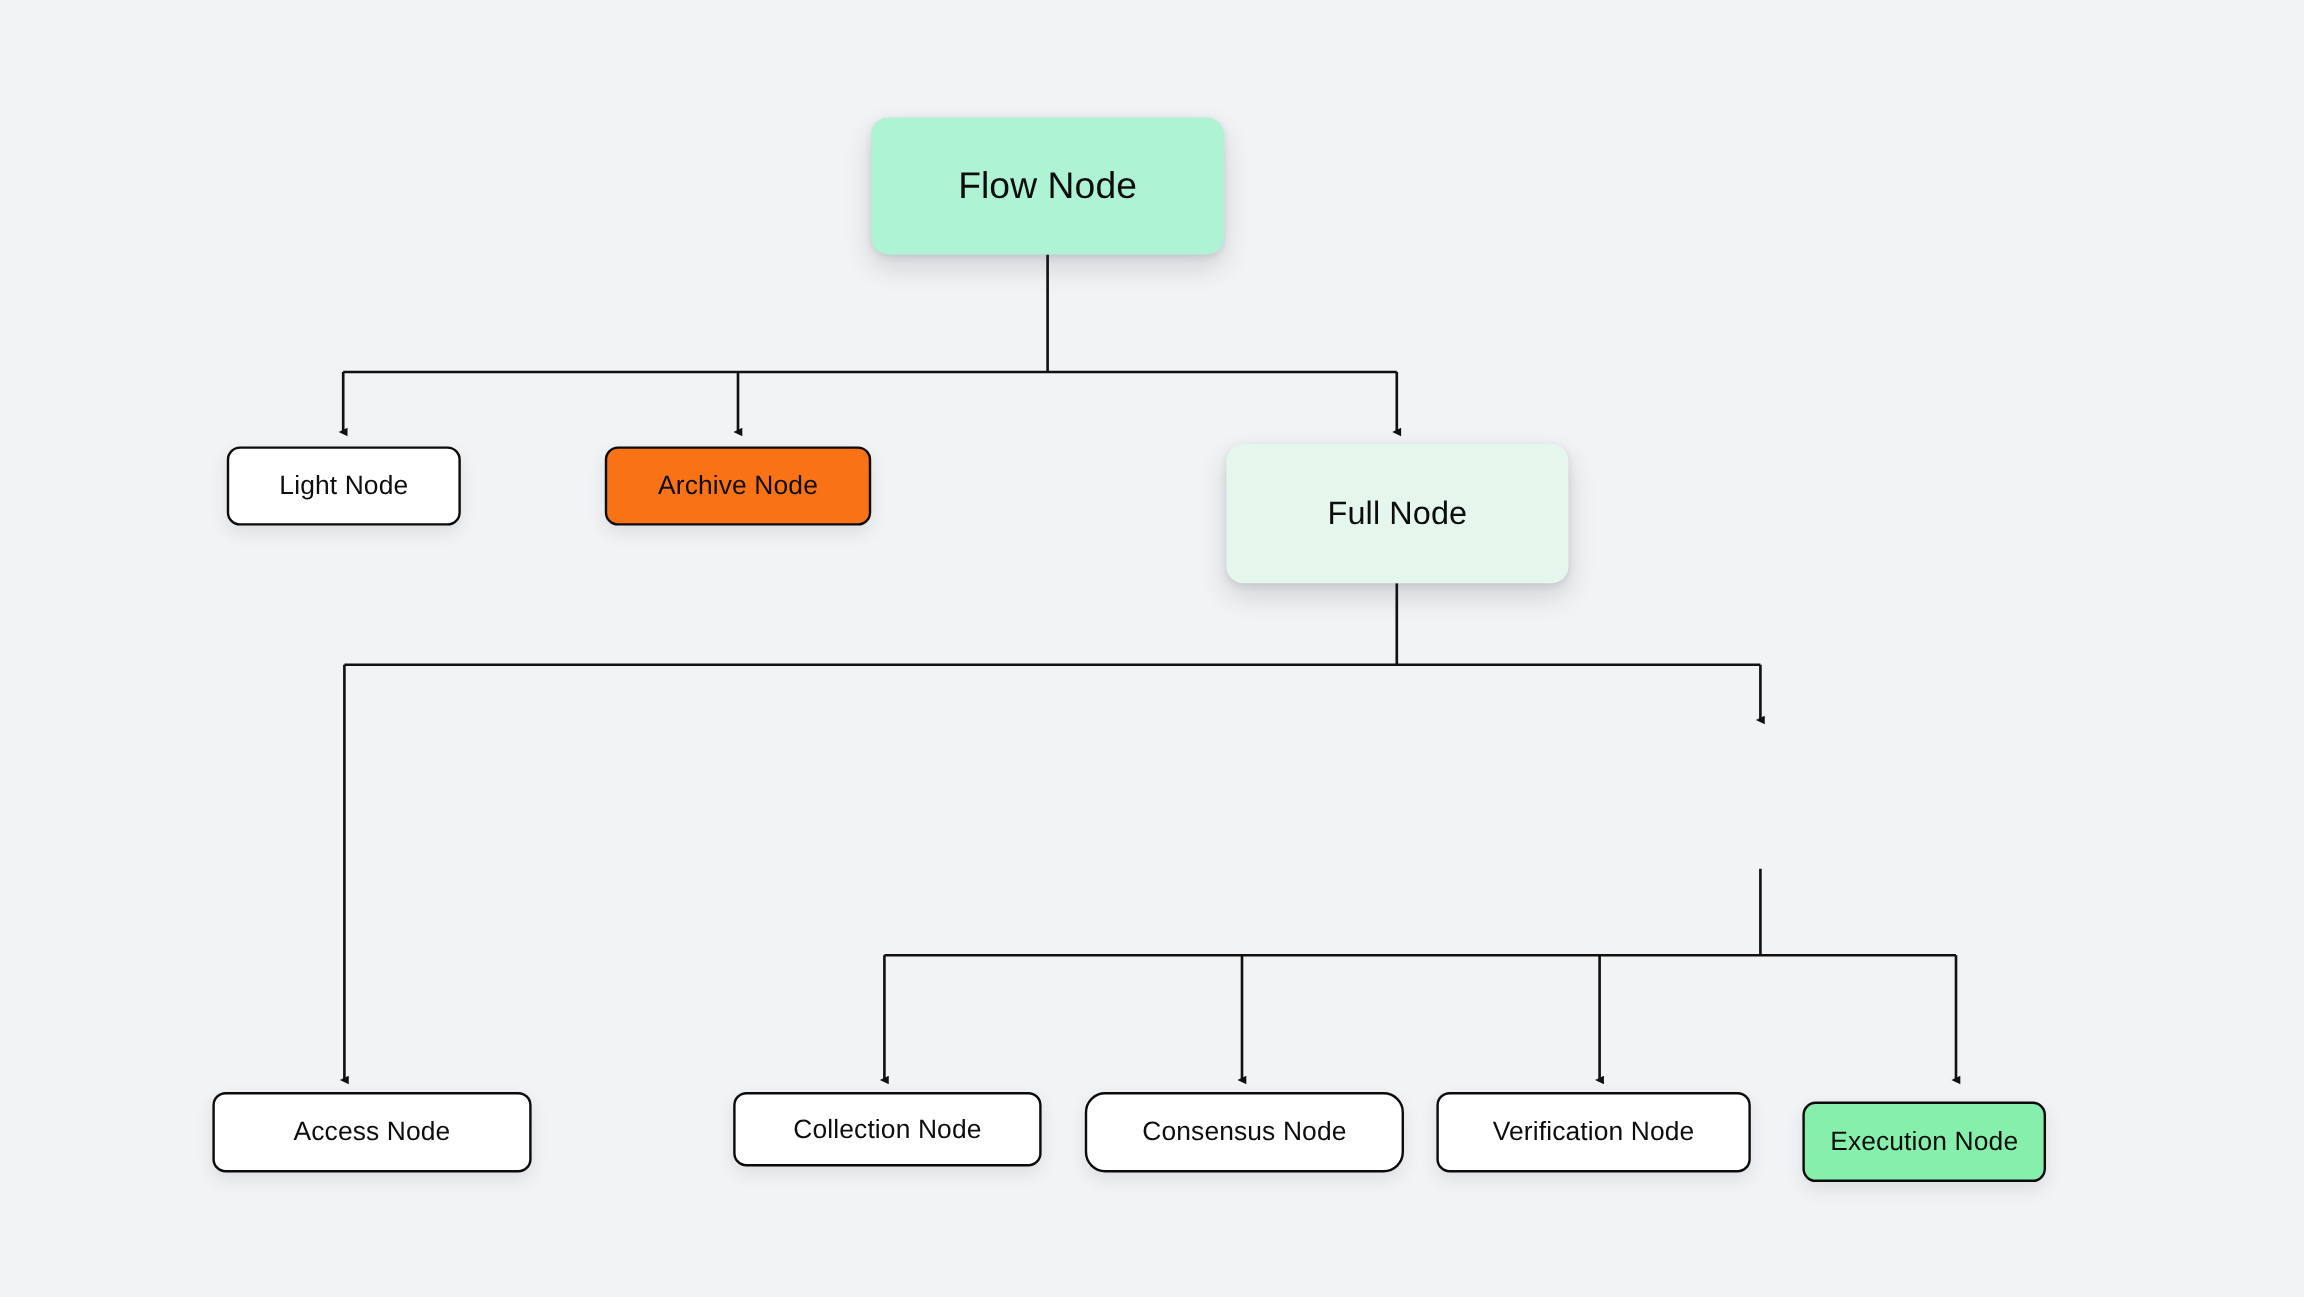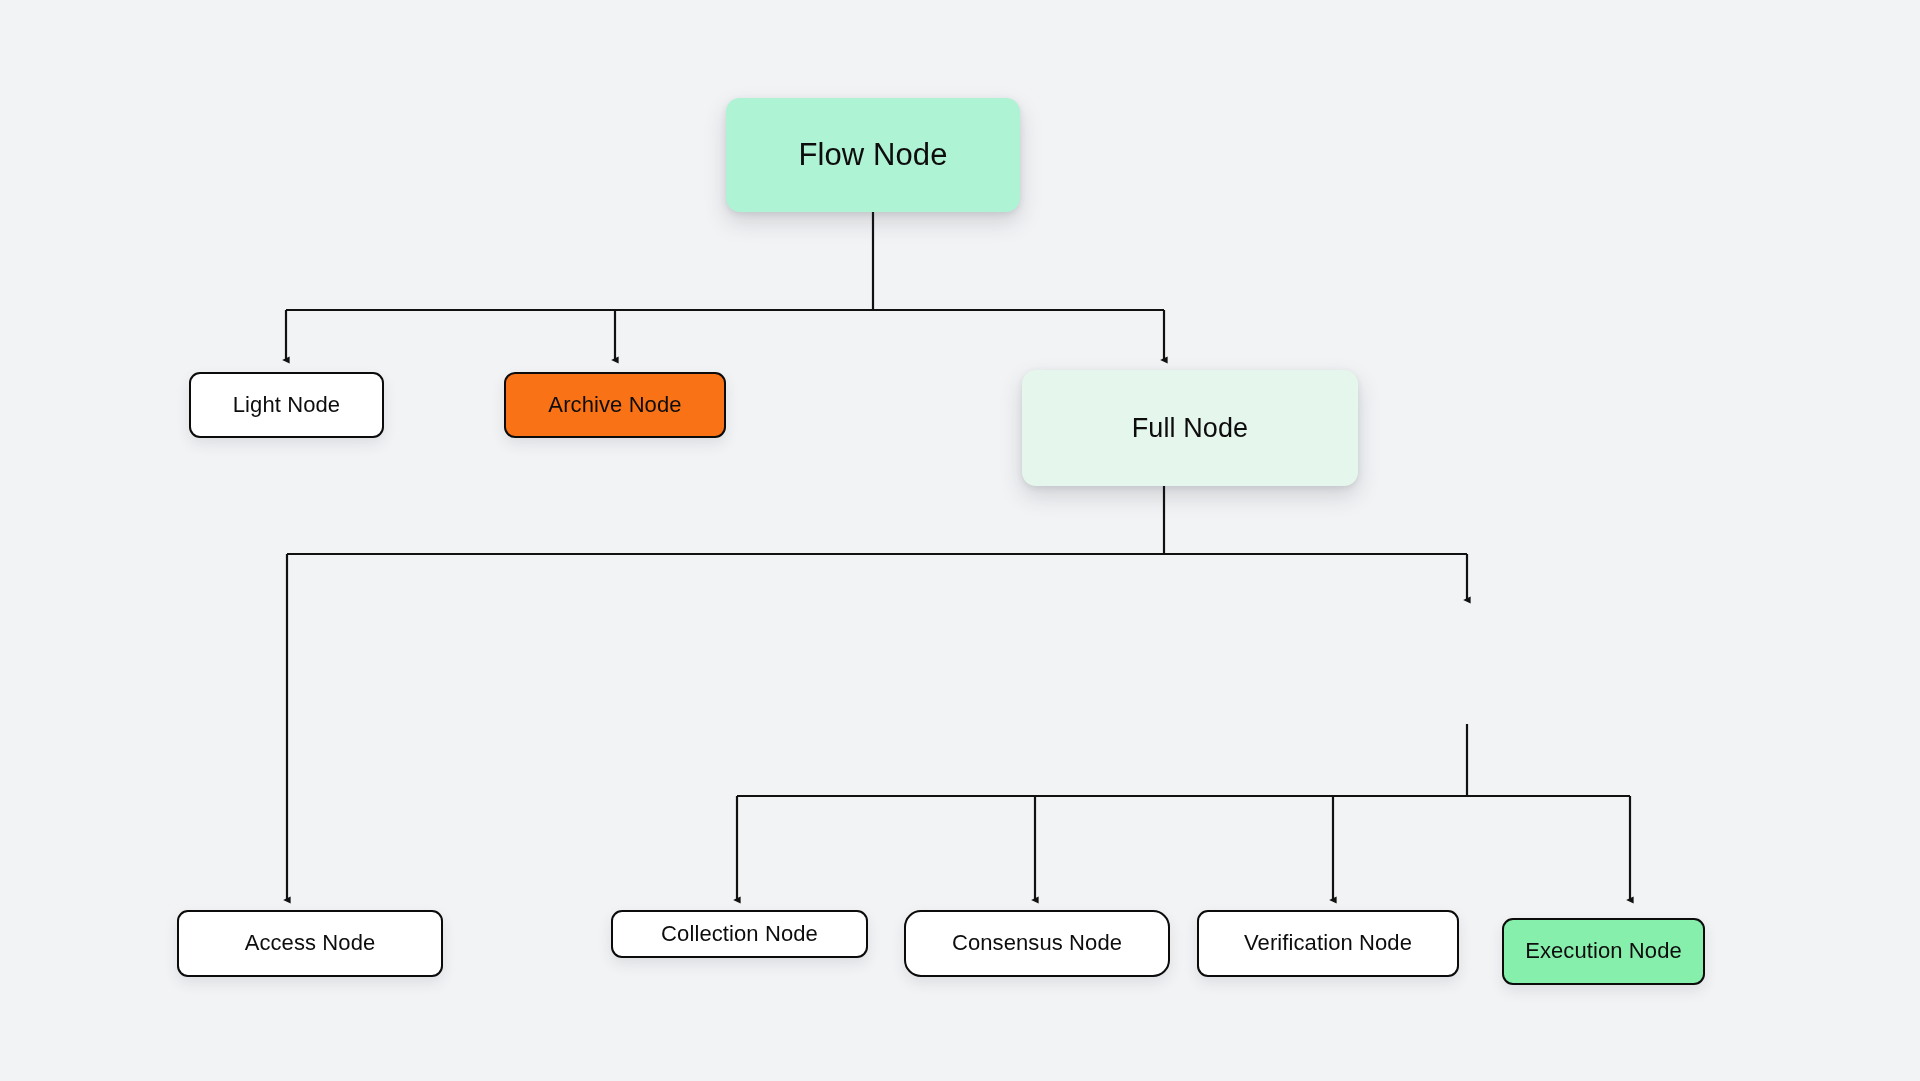--- a/index.html
+++ b/index.html
@@ -109,30 +109,30 @@
   </div>
 
   <div class="node outlined" style="left: 189px; top: 372px; width: 195px; height: 66px; background: rgb(255, 255, 255);">
     <span class="node-label">Light Node</span>
   </div>
 
   <div class="node outlined" style="left: 504px; top: 372px; width: 222px; height: 66px; background: #f97316;">
     <span class="node-label">Archive Node</span>
   </div>
 
-  <div class="node filled lvl-mid" style="left: 1022px; top: 370px; width: 336px; height: 116px; background: rgb(229, 246, 236);">
+  <div class="node filled lvl-mid" style="left: 1022px; top: 370px; width: 285px; height: 116px; background: rgb(229, 246, 236);">
     <span class="node-label">Full Node</span>
   </div>
 
 
   <div class="node outlined" style="left: 177px; top: 910px; width: 266px; height: 67px; background: rgb(255, 255, 255);">
     <span class="node-label">Access Node</span>
   </div>
 
-  <div class="node outlined" style="left: 611px; top: 910px; width: 257px; height: 48px; background: rgb(255, 255, 255);">
+  <div class="node outlined" style="left: 611px; top: 910px; width: 257px; height: 62px; background: rgb(255, 255, 255);">
     <span class="node-label">Collection Node</span>
   </div>
 
   <div class="node outlined" style="left: 904px; top: 910px; width: 266px; height: 67px; background: rgb(255, 255, 255); border-radius: 17px;">
     <span class="node-label">Consensus Node</span>
   </div>
 
   <div class="node outlined" style="left: 1197px; top: 910px; width: 262px; height: 67px; background: rgb(255, 255, 255);">
     <span class="node-label">Verification Node</span>
   </div>

